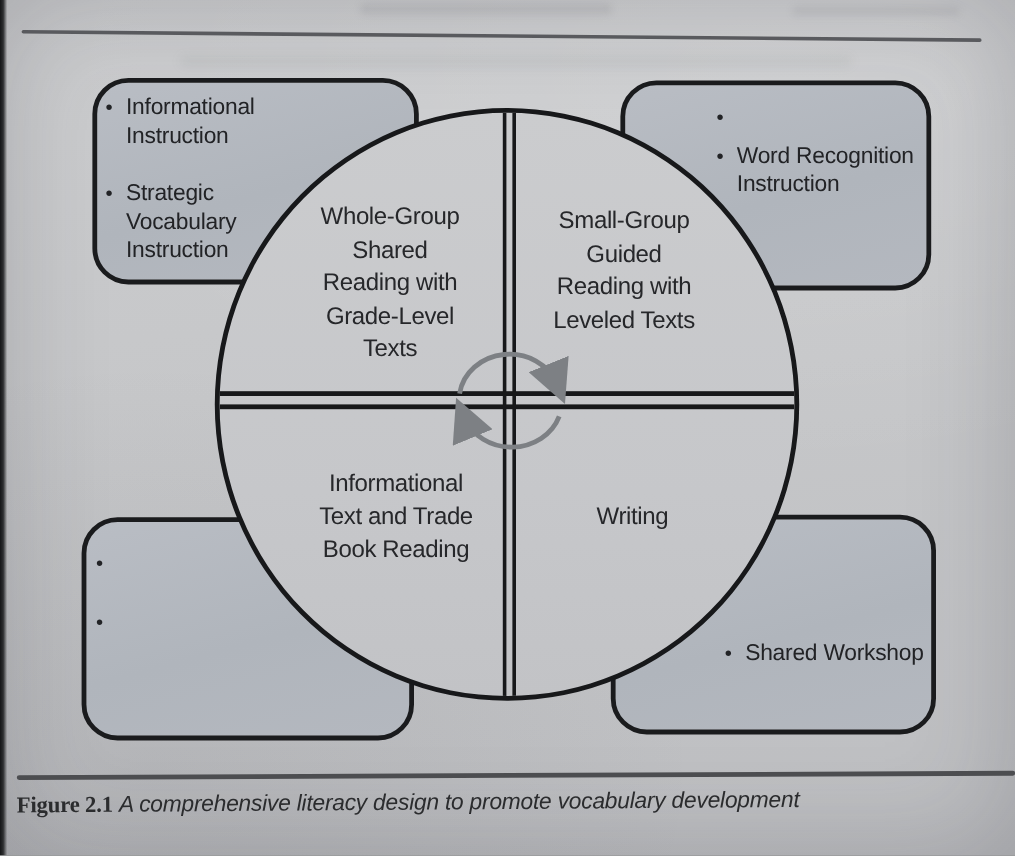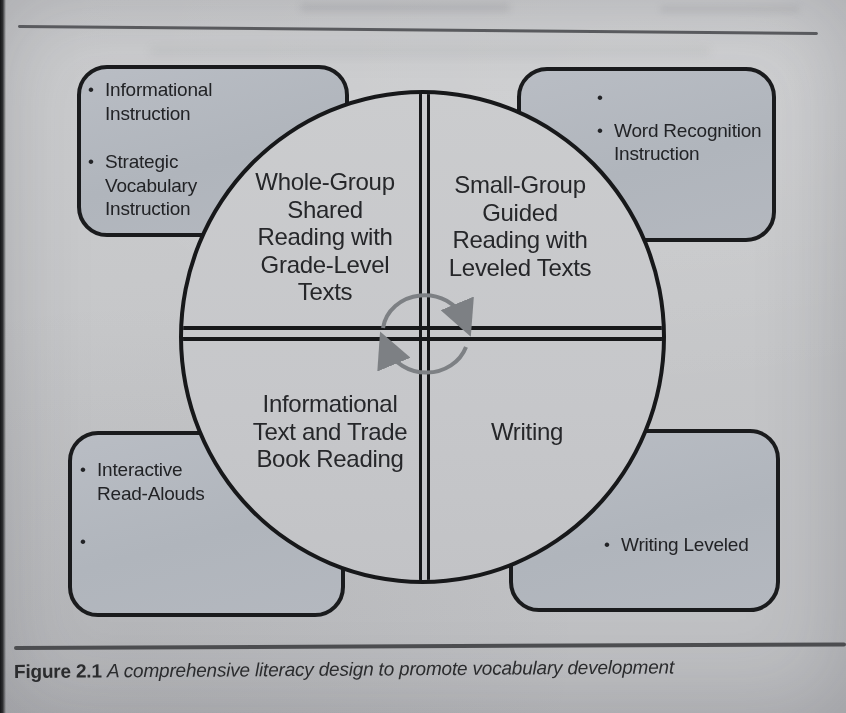--- a/index.html
+++ b/index.html
@@ -25,21 +25,21 @@
     background:#595a5e;transform:rotate(0.5deg);transform-origin:left center;
   }
   .bottom-rule{
     position:absolute;left:14px;top:646px;width:832px;height:4px;border-radius:2px;
     background:#4c4d50;transform:rotate(-0.25deg);transform-origin:left center;
   }
   .caption{
     position:absolute;left:14px;top:661px;font-size:19px;color:#2b2c2e;
     letter-spacing:-0.2px;transform:rotate(-0.4deg);transform-origin:left center;white-space:nowrap;
   }
-  .cap-label{font-weight:bold;}
+  .cap-label{font-weight:bold;font-family:Liberation Serif, serif;}
   .cap-text{font-style:italic;}
 
   
   .corner-box{
     position:absolute;box-sizing:border-box;border:4px solid #1a1b1d;border-radius:30px;
     background:linear-gradient(165deg,#b9bdc4 0%,#b0b5bc 55%,#b4b8bf 100%);
   }
   #box-tl{left:77px;top:65px;width:272px;height:172px;}
   #box-tr{left:517px;top:67px;width:259px;height:175px;}
   #box-bl{left:68px;top:431px;width:277px;height:186px;}
@@ -63,21 +63,21 @@
     border:4px solid #17181a;border-radius:50%;overflow:hidden;
     background:linear-gradient(180deg,#cbccce 0%,#c6c7ca 65%,#c2c3c6 100%);
   }
   .vline{position:absolute;top:0;width:3px;height:100%;background:#17181a;}
   .vline.v1{left:236px;} .vline.v2{left:244px;}
   .hline{position:absolute;left:0;width:100%;height:4px;background:#17181a;}
   .hline.h1{top:232px;} .hline.h2{top:243px;}
 
   .q{
     position:absolute;width:210px;text-align:center;white-space:pre-line;
-    font-size:24px;line-height:27.5px;color:#26272a;letter-spacing:-0.3px;
+    font-size:20px;line-height:27.5px;color:#26272a;letter-spacing:-0.3px;
   }
   #q-tl{left:37px;top:74px;}
   #q-tr{left:232px;top:77px;}
   #q-bl{left:42px;top:296px;}
   #q-br{left:239px;top:324px;}
 
   .cycle{position:absolute;left:365px;top:275px;width:130px;height:120px;}
 </style>
 </head>
 <body>
@@ -115,33 +115,31 @@
             <span class="blt">•</span>
             <span class="blt-text">Word Recognition
 Instruction</span>
           </li>
         </ul>
     </div>
     <div class="corner-box" id="box-bl">
       <ul class="box-list" id="list-bl">
           <li>
             <span class="blt">•</span>
-            <span class="blt-text">Interactive
-Read-Alouds</span>
           </li>
           <li>
             <span class="blt">•</span>
           </li>
         </ul>
     </div>
     <div class="corner-box" id="box-br">
       <ul class="box-list" id="list-br">
           <li>
             <span class="blt">•</span>
-            <span class="blt-text">Writing Leveled</span>
+            <span class="blt-text">Shared Workshop</span>
           </li>
         </ul>
     </div>
 
     <div class="circle">
       <div class="vline v1"></div>
       <div class="vline v2"></div>
       <div class="hline h1"></div>
       <div class="hline h2"></div>
       <div class="q" id="q-tl">Whole-Group

